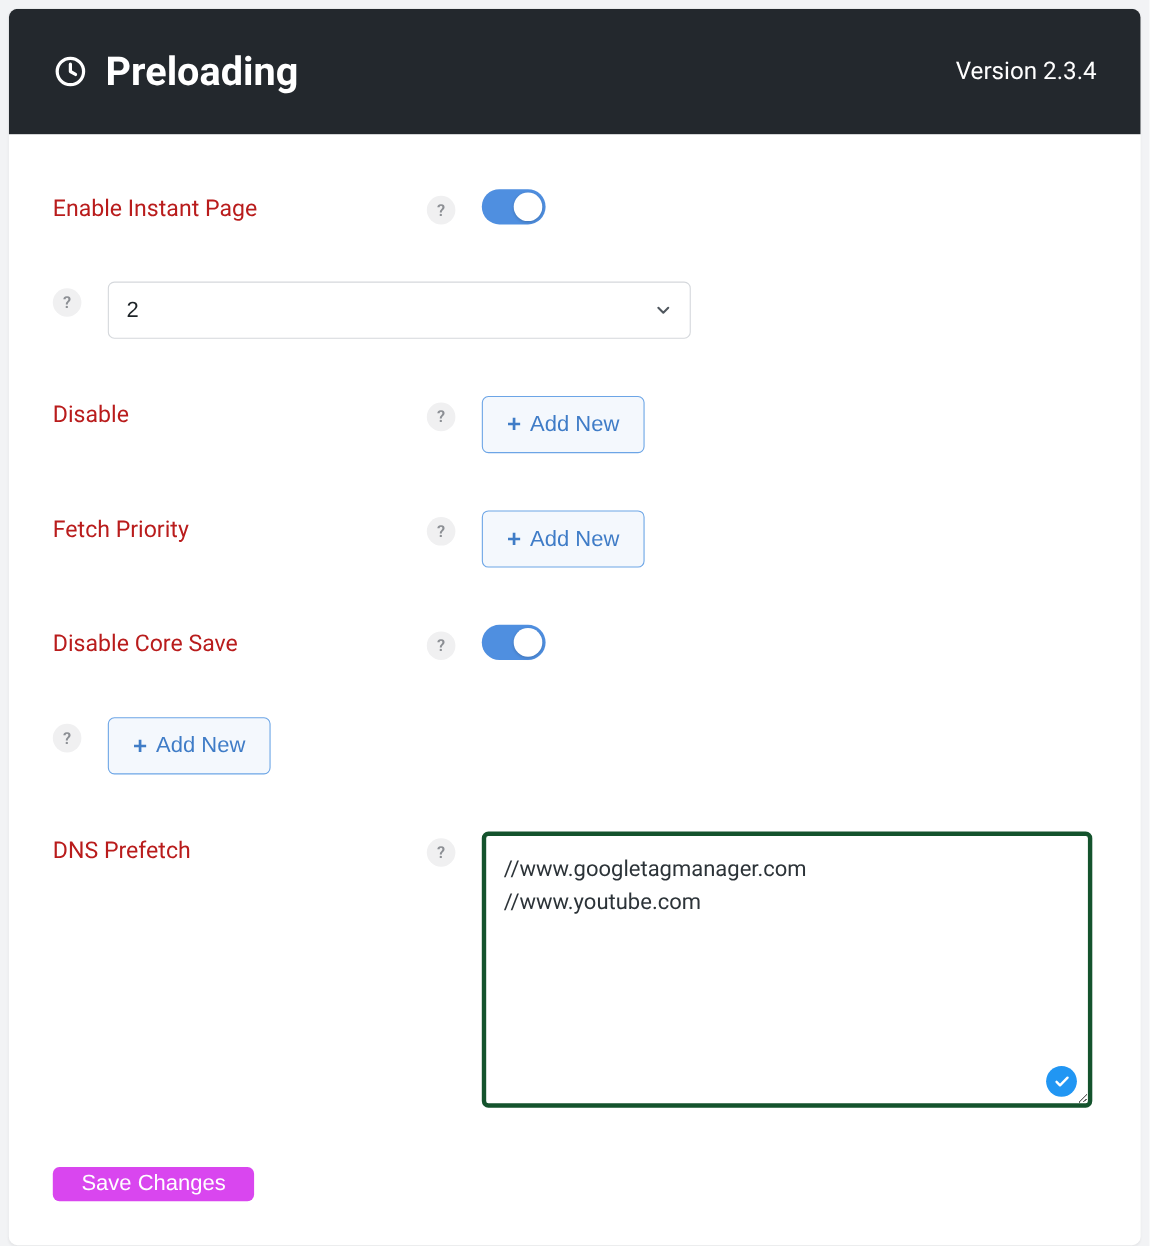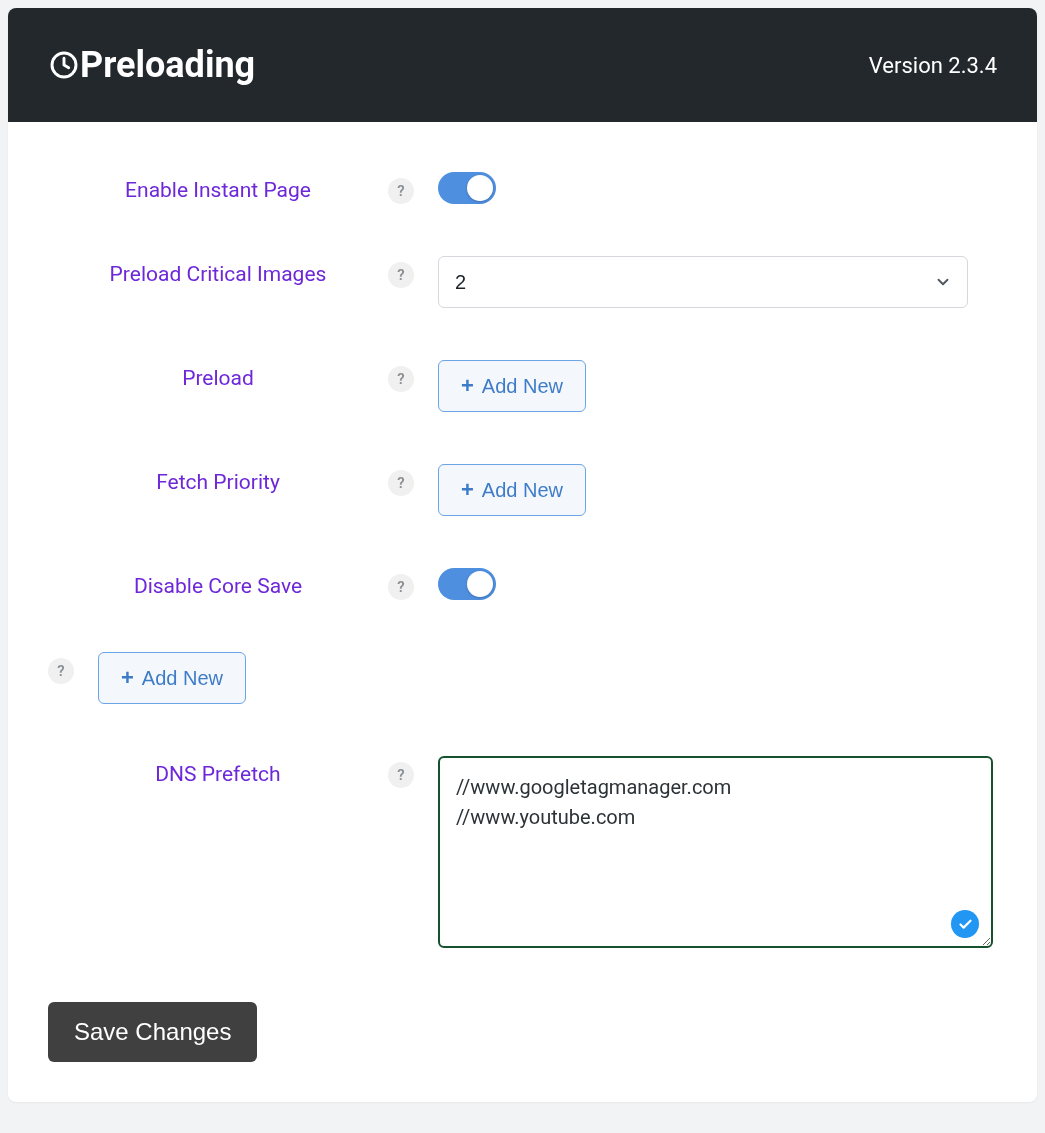--- a/index.html
+++ b/index.html
@@ -24,20 +24,21 @@
       background: #23282d;
       color: #fff;
       padding: 36px 40px;
       display: flex;
       align-items: center;
       justify-content: space-between;
     }
     .panel-title-wrap {
       display: flex;
       align-items: center;
+      gap: 16px;
       justify-content: flex-end;
     }
     .panel-title {
       font-size: 36px;
       font-weight: 700;
     }
     .clock-icon svg {
       width: 32px;
       height: 32px;
       display: block;
@@ -51,23 +52,22 @@
     }
     .form-row {
       display: flex;
       align-items: flex-start;
       margin-bottom: 52px;
     }
     .row-label {
       width: 340px;
       flex-shrink: 0;
       font-size: 21px;
-      color: #6d28d9;
+      color: #b91c1c;
       padding-top: 6px;
-      text-align: center;
     }
     .help-col {
       width: 50px;
       flex-shrink: 0;
       padding-top: 6px;
     }
     .help-icon {
       width: 26px;
       height: 26px;
       border-radius: 50%;
@@ -151,22 +151,22 @@
       font-weight: 700;
       line-height: 1;
     }
     .textarea-wrap {
       position: relative;
       width: 100%;
       max-width: 555px;
     }
     .textarea {
       width: 100%;
-      height: 192px;
-      border: 2px solid #14532d;
+      height: 251px;
+      border: 4px solid #14532d;
       border-radius: 6px;
       padding: 14px 16px;
       font-size: 20px;
       color: #2c3338;
       font-family: inherit;
       resize: both;
       line-height: 1.5;
     }
     .check-badge {
       position: absolute;
@@ -179,26 +179,26 @@
       display: flex;
       align-items: center;
       justify-content: center;
       color: #fff;
     }
     .check-badge svg {
       width: 15px;
       height: 15px;
     }
     .save-btn {
-      background: #404040;
+      background: #d946ef;
       color: #fff;
       border: none;
       border-radius: 6px;
-      padding: 16px 26px;
-      font-size: 24px;
+      padding: 4px 26px;
+      font-size: 20px;
       font-weight: 500;
       cursor: pointer;
       margin-top: 20px;
     }
   </style>
 </head>
 <body>
 
 <div class="panel">
 
@@ -223,41 +223,40 @@
       <div class="help-col">
         <div class="help-icon">?</div>
       </div>
       <div class="control-col">
         <div class="toggle"></div>
       </div>
     </div>
 
     
     <div class="form-row">
-      <div class="row-label">Preload Critical Images</div>
       <div class="help-col">
         <div class="help-icon">?</div>
       </div>
       <div class="control-col">
         <div class="select-wrap">
           <select class="select">
             <option>2</option>
           </select>
           <span class="select-chevron">
             <svg viewBox="0 0 24 24" fill="none" stroke="currentColor" stroke-width="2.5" stroke-linecap="round" stroke-linejoin="round">
               <polyline points="6 9 12 15 18 9"></polyline>
             </svg>
           </span>
         </div>
       </div>
     </div>
 
     
     <div class="form-row">
-      <div class="row-label">Preload</div>
+      <div class="row-label">Disable</div>
       <div class="help-col">
         <div class="help-icon">?</div>
       </div>
       <div class="control-col">
         <button class="add-new-btn">
           <span class="plus">+</span>
           <span>Add New</span>
         </button>
       </div>
     </div>

